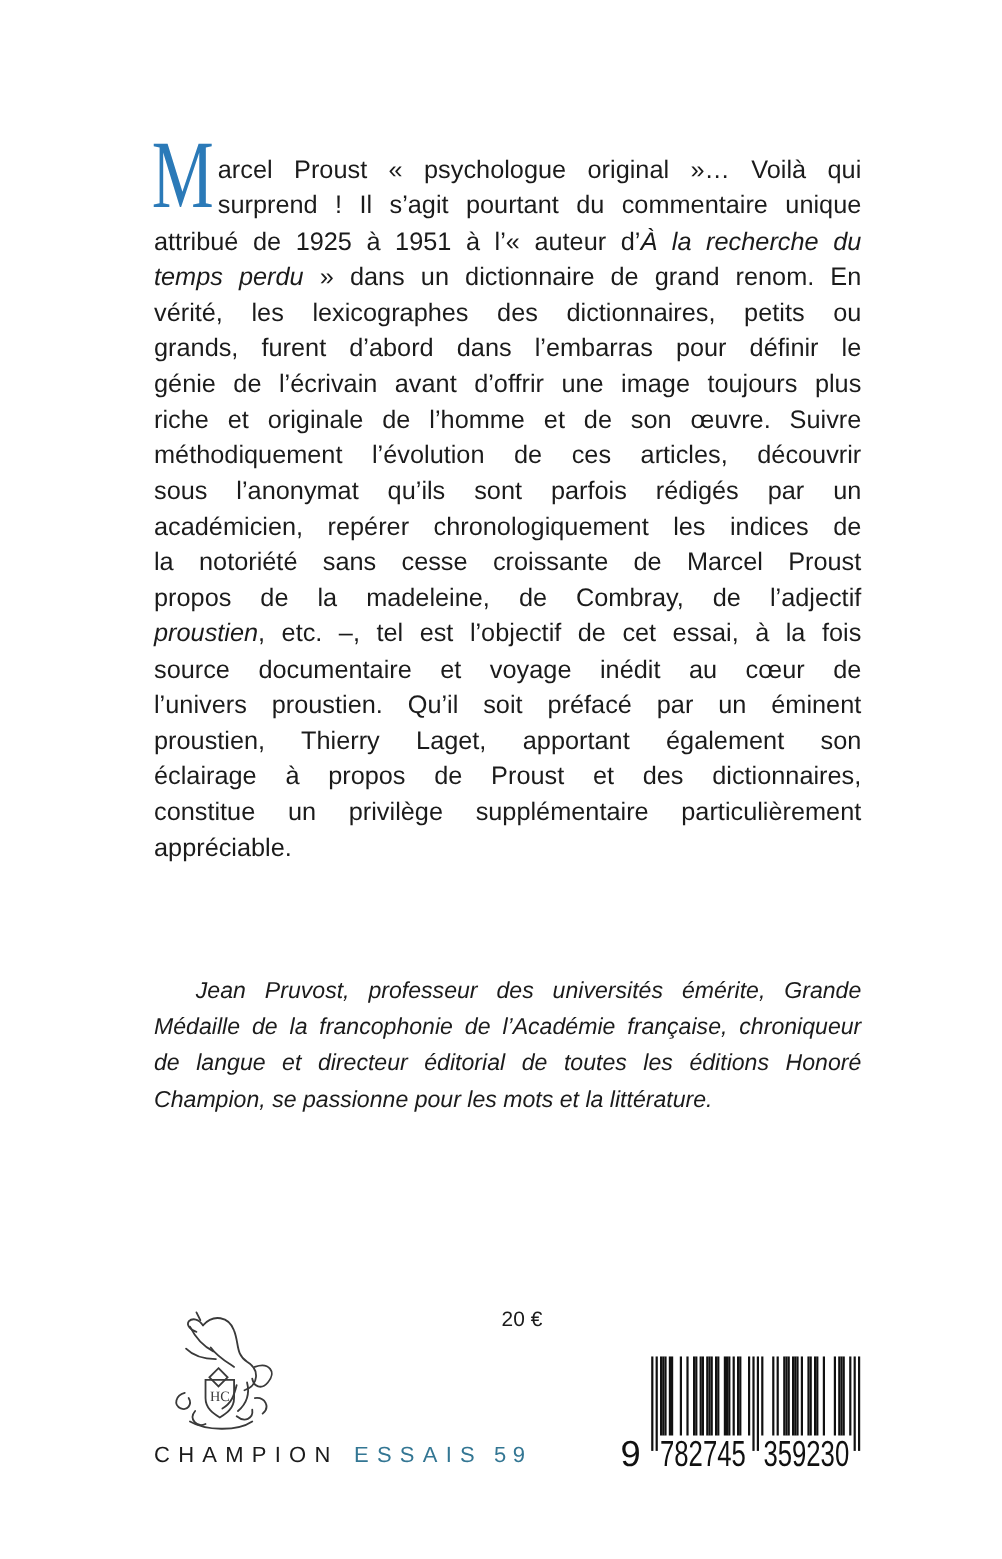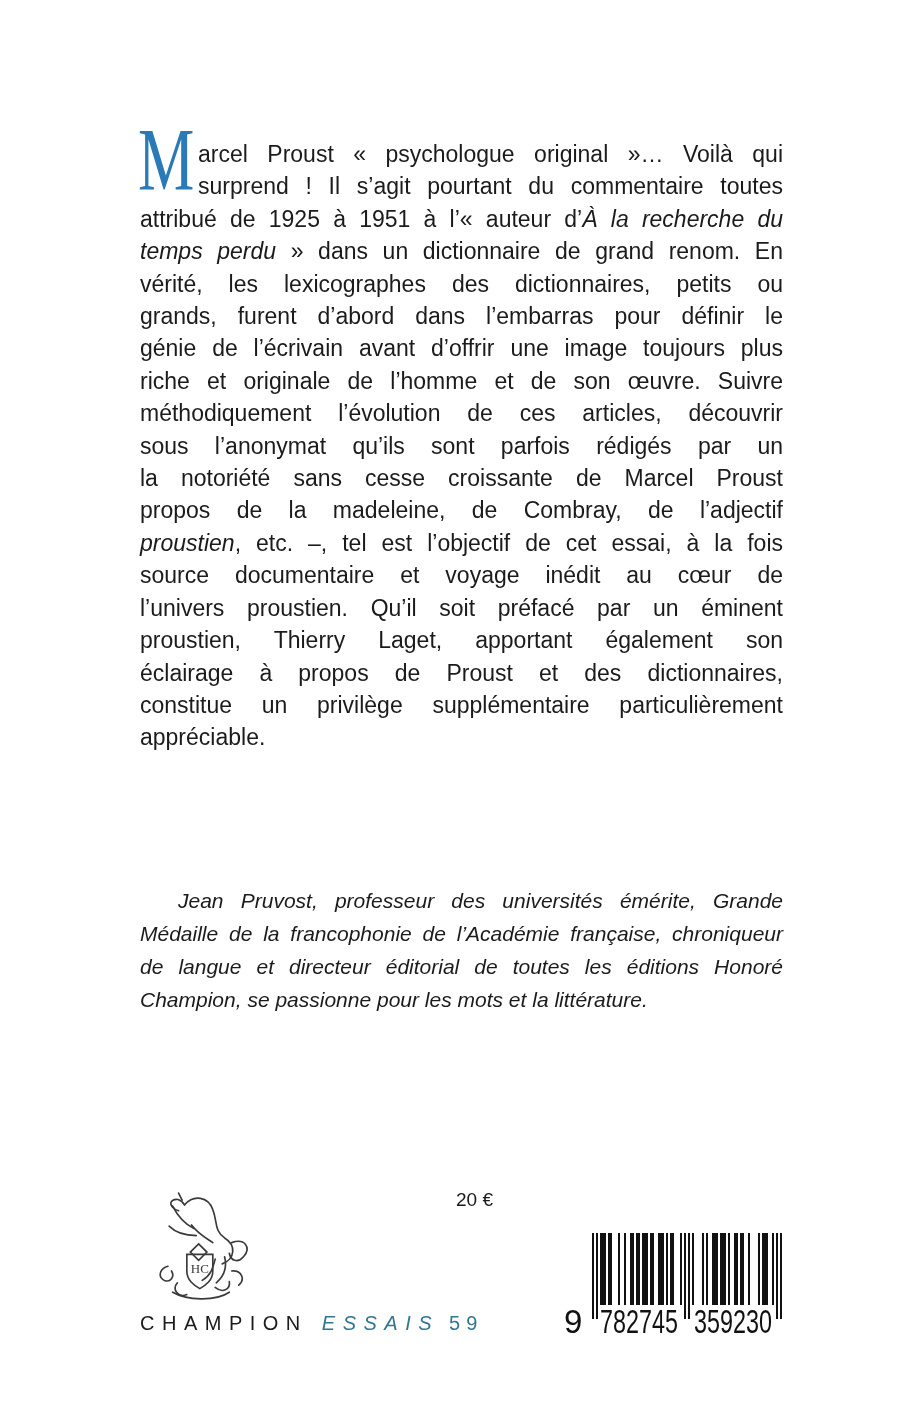--- a/index.html
+++ b/index.html
@@ -40,21 +40,21 @@
   .bio .line.indent{text-indent:38px;}
   .bio .line.last{text-align-last:left;}
   
   .logo{position:absolute;left:142px;top:1186px;width:118px;height:118px;}
   .logo svg{width:100%;height:100%;}
   .imprint{
     position:absolute;left:140px;top:1312px;
     font-size:20px;letter-spacing:7.5px;color:#1b1b1b;
     white-space:nowrap;
   }
-  .imprint .series{color:#337693;margin-left:14px;font-style:italic;}
+  .imprint .series{color:#337693;margin-left:14px;}
   .imprint .num{color:#337693;margin-left:10px;letter-spacing:6px;text-align:center;}
   .price{
     position:absolute;left:456px;top:1189px;width:326px;
     font-size:19px;
   }
   .isbn{
     position:absolute;left:456px;top:1214px;width:326px;
     text-align:right;font-size:18.5px;letter-spacing:0.8px;
   }
   .isbn .isbn-label{margin-right:12px;}
@@ -62,29 +62,30 @@
 </style>
 </head>
 <body>
 
 <div class="page">
 
   <section class="blurb">
     <span class="dropcap">M</span>
     <div>
         <div class="line inset"><span>arcel Proust « psychologue original »… Voilà qui</span></div>
-        <div class="line inset"><span>surprend ! Il s’agit pourtant du commentaire toutes</span></div>
+        <div class="line inset"><span>surprend ! Il s’agit pourtant du commentaire unique</span></div>
         <div class="line"><span>attribué de 1925 à 1951 à l’« auteur d’</span><em>À la recherche du</em></div>
         <div class="line"><em>temps perdu</em><span> » dans un dictionnaire de grand renom. En</span></div>
         <div class="line"><span>vérité, les lexicographes des dictionnaires, petits ou</span></div>
         <div class="line"><span>grands, furent d’abord dans l’embarras pour définir le</span></div>
         <div class="line"><span>génie de l’écrivain avant d’offrir une image toujours plus</span></div>
         <div class="line"><span>riche et originale de l’homme et de son œuvre. Suivre</span></div>
         <div class="line"><span>méthodiquement l’évolution de ces articles, découvrir</span></div>
         <div class="line"><span>sous l’anonymat qu’ils sont parfois rédigés par un</span></div>
+        <div class="line"><span>académicien, repérer chronologiquement les indices de</span></div>
         <div class="line"><span>la notoriété sans cesse croissante de Marcel Proust</span></div>
         <div class="line"><span>propos de la madeleine, de Combray, de l’adjectif</span></div>
         <div class="line"><em>proustien</em><span>, etc. –, tel est l’objectif de cet essai, à la fois</span></div>
         <div class="line"><span>source documentaire et voyage inédit au cœur de</span></div>
         <div class="line"><span>l’univers proustien. Qu’il soit préfacé par un éminent</span></div>
         <div class="line"><span>proustien, Thierry Laget, apportant également son</span></div>
         <div class="line"><span>éclairage à propos de Proust et des dictionnaires,</span></div>
         <div class="line"><span>constitue un privilège supplémentaire particulièrement</span></div>
         <div class="line last"><span>appréciable.</span></div>
       </div>

